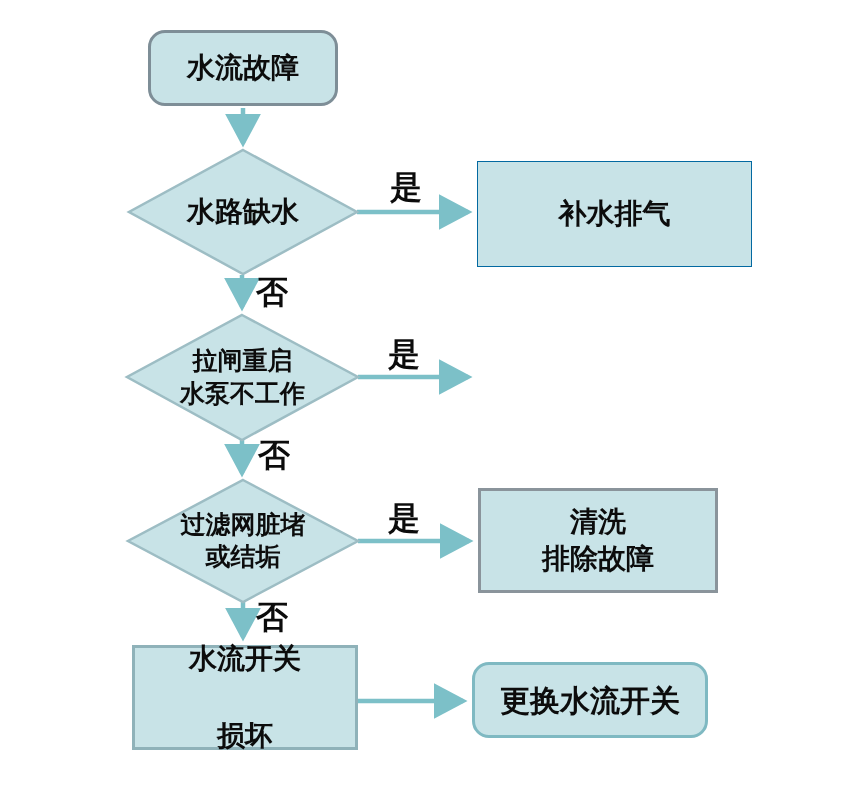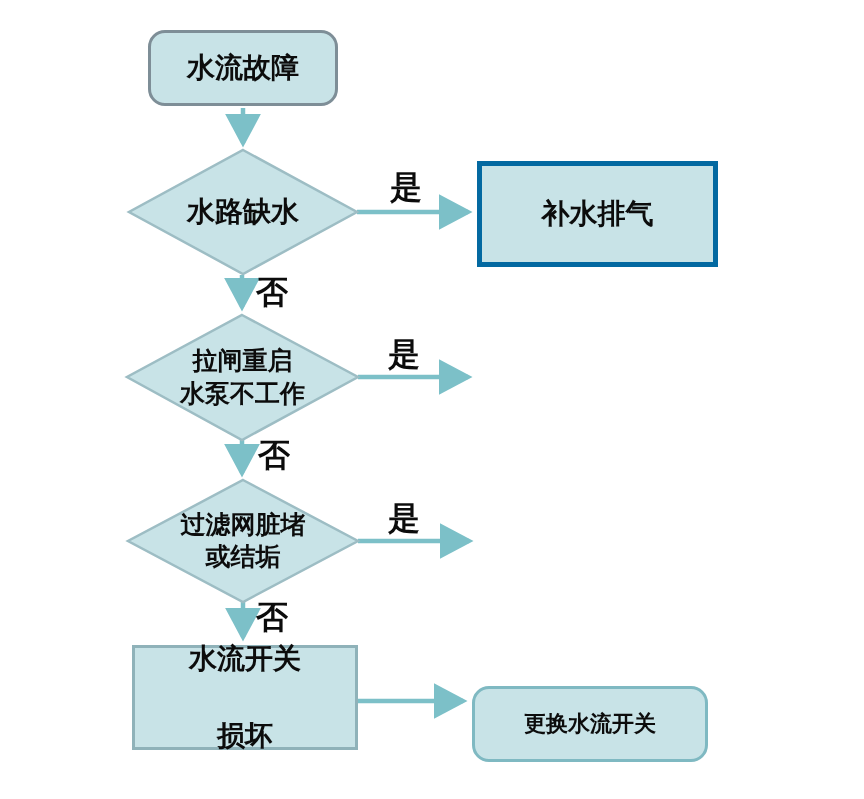--- a/index.html
+++ b/index.html
@@ -52,24 +52,24 @@
     position: absolute;
     transform: translate(-50%, -50%);
     color: #0c0c0c;
     font-weight: 700;
     font-size: 32px;
     background: transparent;
     white-space: nowrap;
   }
   .fs28 { font-size: 28px; }
   .fs25 { font-size: 25px; }
-  .fs30 { font-size: 22px; margin-top: 24px; }
+  .fs30 { font-size: 30px; }
 
   #node-start    { left: 148px; top: 30px;  width: 190px; height: 76px;  border: 3px solid #7e8e97; }
-  #node-action1  { left: 477px; top: 161px; width: 241px; height: 106px; border: 5px solid #0369a1; }
+  #node-action1  { left: 477px; top: 161px; width: 275px; height: 106px; border: 1px solid #0369a1; }
   #node-action2  { left: 477px; top: 322px; width: 241px; height: 108px; border: 3px solid #8a949b; }
   #node-action3  { left: 478px; top: 488px; width: 240px; height: 105px; border: 3px solid #8a949b; }
   #node-endrect  { left: 132px; top: 645px; width: 226px; height: 105px; border: 3px solid #8fb2b9; gap: 40px; }
   #node-endround { left: 472px; top: 662px; width: 236px; height: 76px;  border: 3px solid #7fb9c2; }
 
   #label-d1 { left: 129px; top: 150px; width: 228px; height: 124px; }
   #label-d2 { left: 127px; top: 315px; width: 231px; height: 125px; }
   #label-d3 { left: 128px; top: 480px; width: 230px; height: 122px; align-items: center; }
 </style>
 </head>
@@ -101,20 +101,24 @@
 
   <div class="node terminator fs28" id="node-start">
     <span>水流故障</span>
   </div>
 
   <div class="node fs28" id="node-action1">
     <span>补水排气</span>
   </div>
 
 
+  <div class="node fs28" id="node-action3">
+    <span>清洗</span>
+    <span>排除故障</span>
+  </div>
 
   <div class="node fs28" id="node-endrect">
     <span>水流开关</span>
     <span>损坏</span>
   </div>
 
   <div class="node terminator fs30" id="node-endround">
     <span>更换水流开关</span>
   </div>
 

